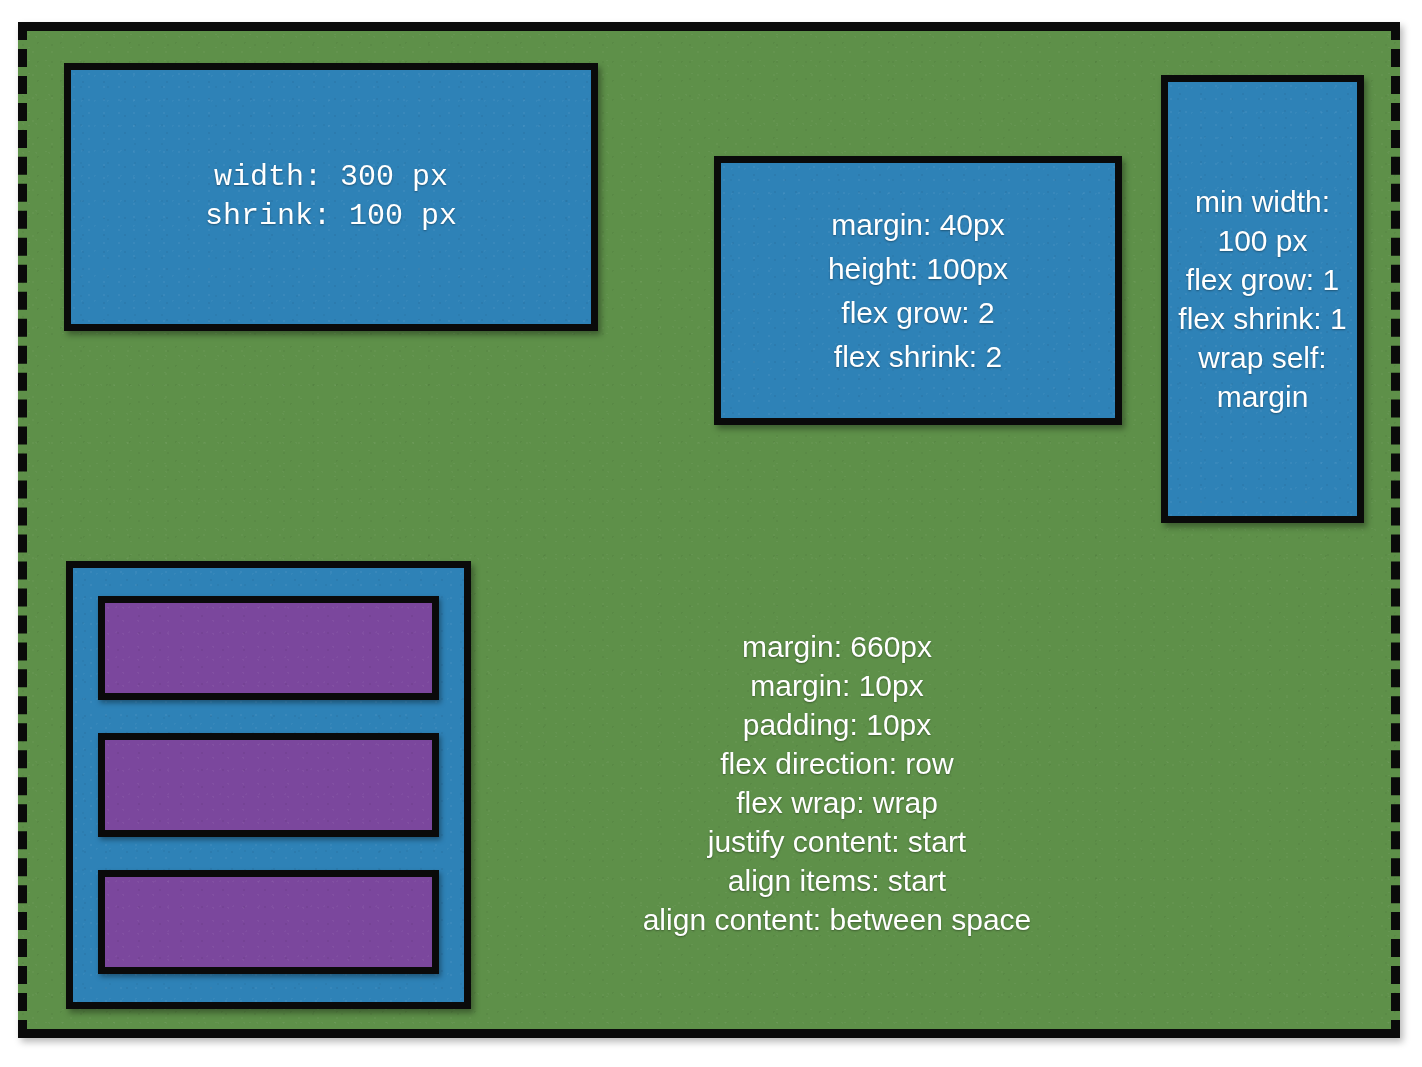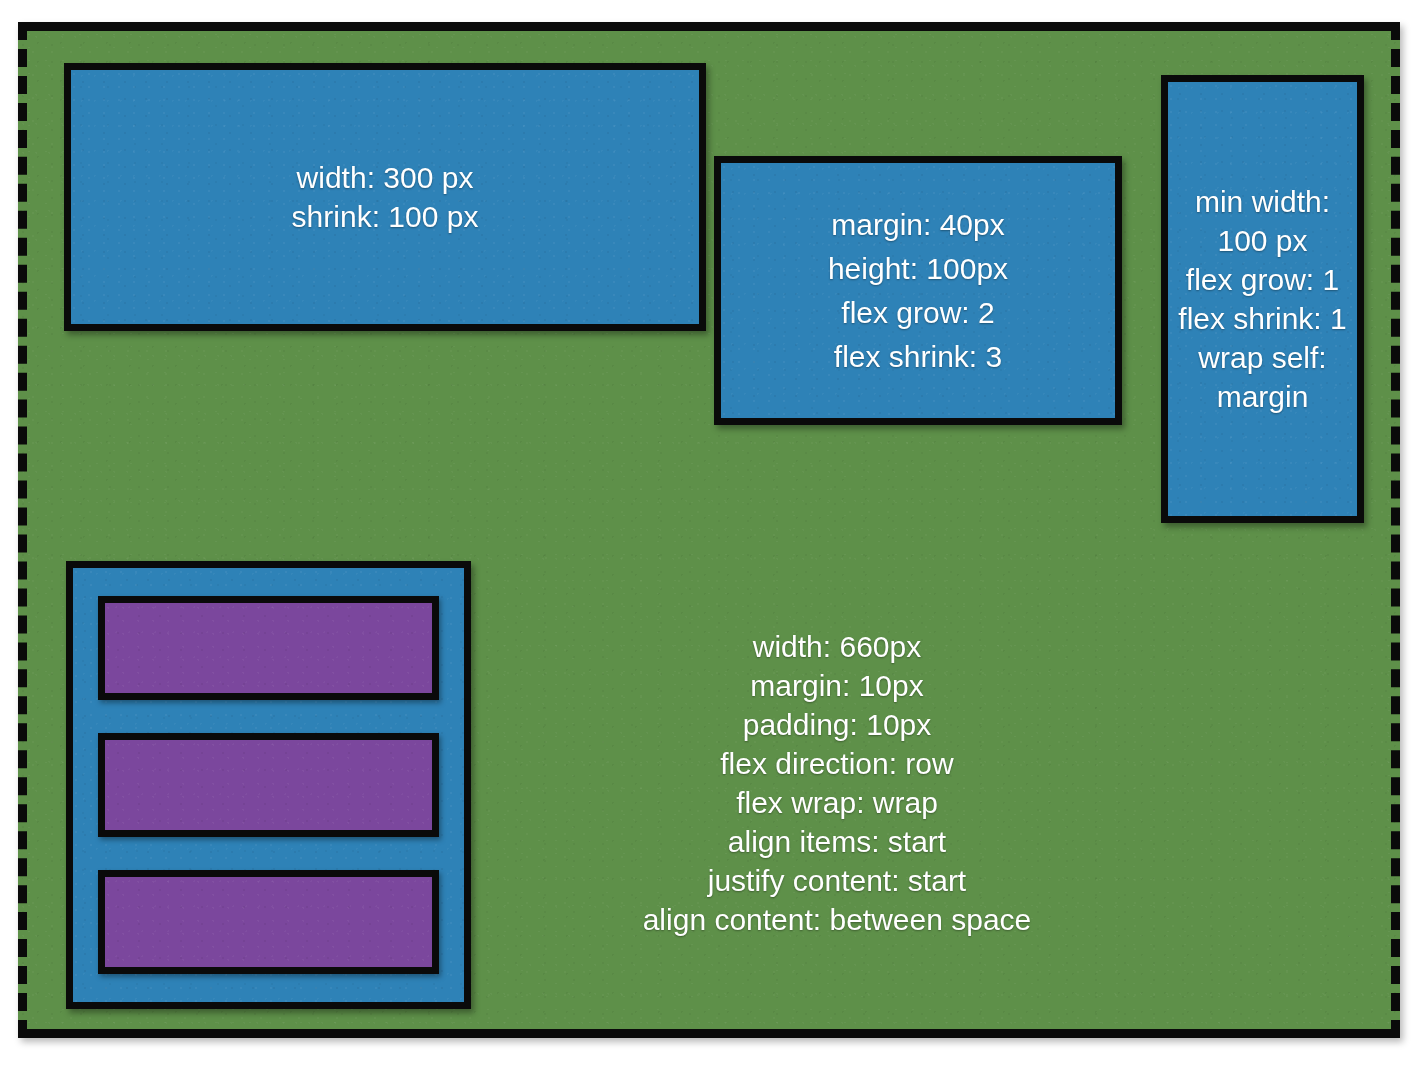--- a/index.html
+++ b/index.html
@@ -67,22 +67,23 @@
     font-size: 30px;
     line-height: 39px;
     white-space: nowrap;
     text-shadow: 0 1px 2px rgba(0,0,0,0.35);
   }
 
   
   #item-one {
     left: 37px;
     top: 32px;
-    width: 642px;
+    width: 534px;
     height: 268px;
+    font-family: Liberation Mono, monospace;
   }
 
   
   #item-two {
     left: 687px;
     top: 125px;
     width: 408px;
     height: 269px;
     justify-content: center;
   }
@@ -150,43 +151,43 @@
 
     <div class="item" id="item-one">
       <div class="line">width: 300 px</div>
       <div class="line">shrink:  100 px</div>
     </div>
 
     <div class="item" id="item-two">
       <div class="line">margin: 40px</div>
       <div class="line">height: 100px</div>
       <div class="line">flex grow: 2</div>
-      <div class="line">flex shrink: 3</div>
+      <div class="line">flex shrink: 2</div>
     </div>
 
     <div class="item" id="item-three">
       <div class="line">min width:</div>
       <div class="line">100 px</div>
       <div class="line">flex grow: 1</div>
       <div class="line">flex shrink: 1</div>
       <div class="line">wrap self:</div>
       <div class="line">margin</div>
     </div>
 
     <div class="item" id="nested-container">
       <div class="nested-item"></div>
       <div class="nested-item"></div>
       <div class="nested-item"></div>
     </div>
 
     <div id="container-caption">
-      <div class="line">width: 660px</div>
+      <div class="line">margin: 660px</div>
       <div class="line">margin: 10px</div>
       <div class="line">padding: 10px</div>
       <div class="line">flex direction: row</div>
       <div class="line">flex wrap: wrap</div>
+      <div class="line">justify content: start</div>
       <div class="line">align items: start</div>
-      <div class="line">justify content: start</div>
       <div class="line">align content: between space</div>
     </div>
 
   </div>
 </div>
 
 </body></html>

